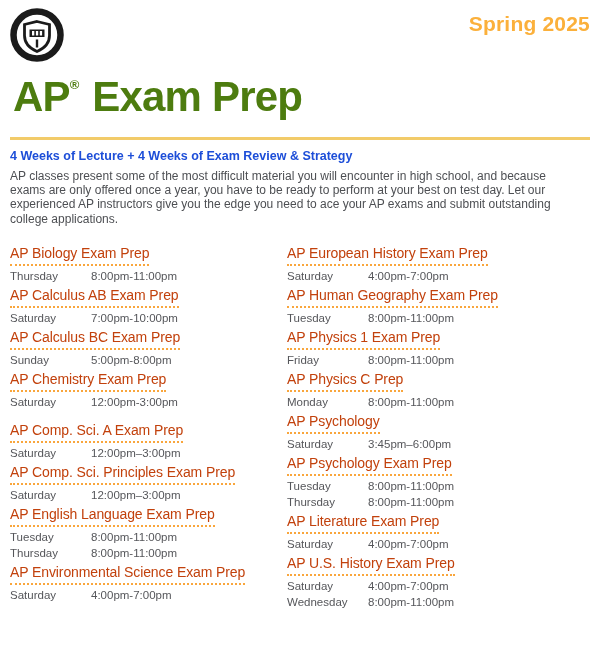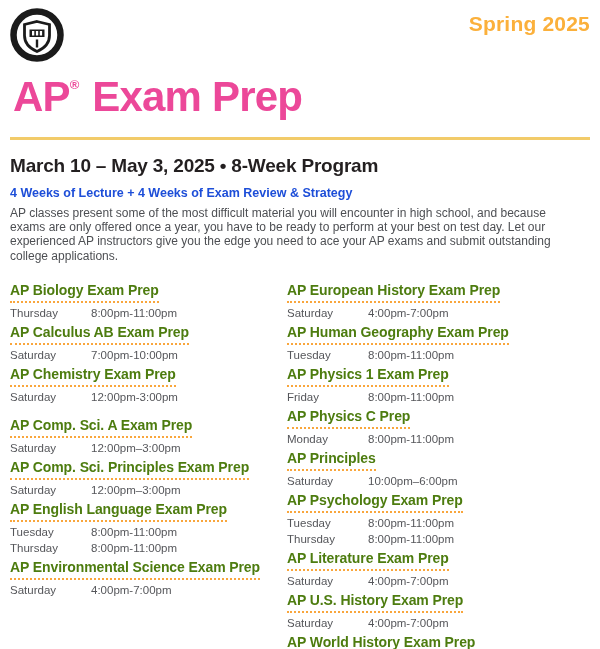--- a/index.html
+++ b/index.html
@@ -14,21 +14,21 @@
   .header { display: flex; justify-content: space-between; align-items: flex-start; }
   .logo-wrap { width: 54px; height: 54px; }
   .season {
     font-size: 21px; font-weight: bold; color: #FBB03B;
     margin-top: 4px; letter-spacing: 0.2px;
   }
 
   
   .page-title {
     margin: 13px 0 0 3px;
-    font-size: 42px; font-weight: bold; color: #ec4899;
+    font-size: 42px; font-weight: bold; color: #4d7c0f;
     letter-spacing: -0.8px; line-height: 1.04;
   }
   .page-title sup { font-size: 13px; vertical-align: 22px; letter-spacing: 0; margin-right: 2px; }
 
   
   .divider { height: 3px; background: #F2CB69; border: 0; margin: 18px 0 0 0; }
 
   
   .dates-heading { margin: 15px 0 0 0; font-size: 19px; font-weight: bold; letter-spacing: -0.2px; color: #231F20; }
   .format-line { margin: 9px 0 0 0; font-size: 12.5px; font-weight: bold; color: #1d4ed8; }
@@ -38,22 +38,22 @@
 
   
   .courses { display: flex; margin-top: 18px; }
   .col { box-sizing: border-box; }
   .col-left { width: 277px; }
   .col-right { flex: 1; }
   .course { margin-bottom: 4px; }
   .course.extra-gap { margin-top: 13px; }
   .course-name {
     display: inline-block;
-    font-size: 14px; font-weight: bold; line-height: 15px;
-    color: #4d7c0f; letter-spacing: -0.1px;
+    font-size: 14px; font-weight: normal; line-height: 15px;
+    color: #c2410c; letter-spacing: -0.1px;
     padding-bottom: 3px;
     border-bottom: 2px dotted #F9A63C;
     text-decoration: none;
     cursor: pointer;
   }
   .session { display: flex; margin-top: 4px; font-size: 11.5px; line-height: 12px; color: #55565A; }
   .session .day { width: 81px; flex: 0 0 81px; }
 </style>
 </head>
 <body>
@@ -72,33 +72,36 @@
         <rect x="25.8" y="31.5" width="2.4" height="8" fill="#1b1b1b"></rect>
       </svg>
     </span>
     <span class="season">Spring 2025</span>
   </div>
 
   <h1 class="page-title"><span>AP</span><sup>®</sup><span> Exam Prep</span></h1>
 
   <hr class="divider">
 
-  <h2 class="dates-heading">March 10 – May 3, 2025 • 8-Week Program</h2>
   <div class="format-line">4 Weeks of Lecture + 4 Weeks of Exam Review &amp; Strategy</div>
   <p class="description">AP classes present some of the most difficult material you will encounter in high school, and because exams are only offered once a year, you have to be ready to perform at your best on test day. Let our experienced AP instructors give you the edge you need to ace your AP exams and submit outstanding college applications.</p>
 
   <div class="courses">
     <div class="col col-left">
         <div class="course"><span class="course-name">AP Biology Exam Prep</span><div class="session">
             <span class="day">Thursday</span>
             <span class="time">8:00pm-11:00pm</span>
           </div></div>
         <div class="course"><span class="course-name">AP Calculus AB Exam Prep</span><div class="session">
             <span class="day">Saturday</span>
             <span class="time">7:00pm-10:00pm</span>
+          </div></div>
+        <div class="course"><span class="course-name">AP Calculus BC Exam Prep</span><div class="session">
+            <span class="day">Sunday</span>
+            <span class="time">5:00pm-8:00pm</span>
           </div></div>
         <div class="course"><span class="course-name">AP Chemistry Exam Prep</span><div class="session">
             <span class="day">Saturday</span>
             <span class="time">12:00pm-3:00pm</span>
           </div></div>
         <div class="course extra-gap"><span class="course-name">AP Comp. Sci. A Exam Prep</span><div class="session">
             <span class="day">Saturday</span>
             <span class="time">12:00pm–3:00pm</span>
           </div></div>
         <div class="course"><span class="course-name">AP Comp. Sci. Principles Exam Prep</span><div class="session">
@@ -128,39 +131,39 @@
             <span class="time">8:00pm-11:00pm</span>
           </div></div>
         <div class="course"><span class="course-name">AP Physics 1 Exam Prep</span><div class="session">
             <span class="day">Friday</span>
             <span class="time">8:00pm-11:00pm</span>
           </div></div>
         <div class="course"><span class="course-name">AP Physics C Prep</span><div class="session">
             <span class="day">Monday</span>
             <span class="time">8:00pm-11:00pm</span>
           </div></div>
-        <div class="course"><span class="course-name">AP Principles</span><div class="session">
+        <div class="course"><span class="course-name">AP Psychology</span><div class="session">
             <span class="day">Saturday</span>
-            <span class="time">10:00pm–6:00pm</span>
+            <span class="time">3:45pm–6:00pm</span>
           </div></div>
         <div class="course"><span class="course-name">AP Psychology Exam Prep</span><div class="session">
             <span class="day">Tuesday</span>
             <span class="time">8:00pm-11:00pm</span>
           </div><div class="session">
             <span class="day">Thursday</span>
             <span class="time">8:00pm-11:00pm</span>
           </div></div>
         <div class="course"><span class="course-name">AP Literature Exam Prep</span><div class="session">
             <span class="day">Saturday</span>
             <span class="time">4:00pm-7:00pm</span>
           </div></div>
         <div class="course"><span class="course-name">AP U.S. History Exam Prep</span><div class="session">
             <span class="day">Saturday</span>
             <span class="time">4:00pm-7:00pm</span>
           </div></div>
-        <div class="course"><span class="course-name">AP World History Exam Prep</span><div class="session">
+        <div class="course"><div class="session">
             <span class="day">Wednesday</span>
             <span class="time">8:00pm-11:00pm</span>
           </div></div>
       </div>
   </div>
 
 </div>
 
 </body></html>

